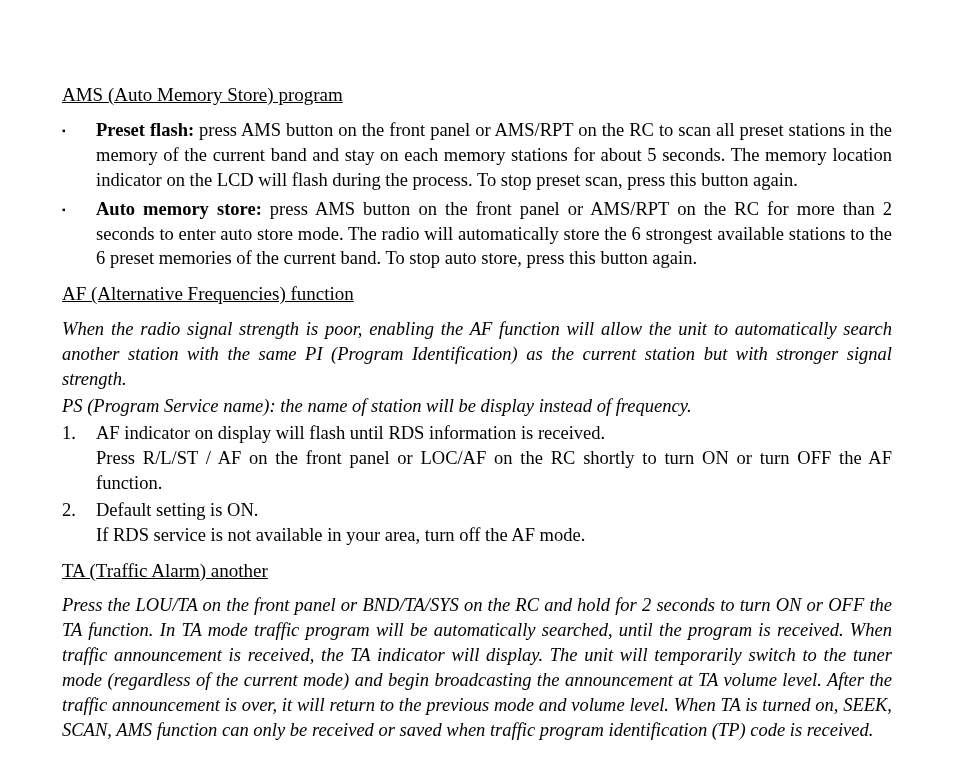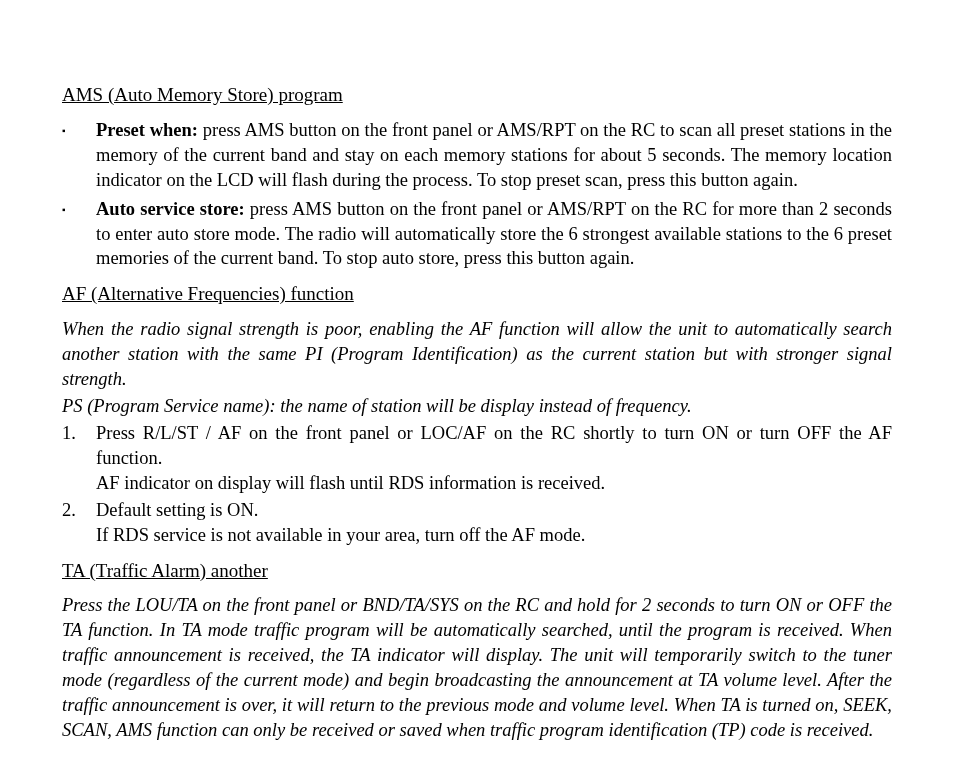--- a/index.html
+++ b/index.html
@@ -64,34 +64,34 @@
     left: 0;
   }
   .sub-line { display: block; }
 </style>
 </head>
 <body>
 
 <div class="heading first">AMS (Auto Memory Store) program</div>
 <ul class="bullets">
   <li>
-    <span class="bold-run">Preset when:</span><span> press AMS button on the front panel or AMS/RPT on the RC to scan all preset stations in the memory of the current band and stay on each memory stations for about 5 seconds. The memory location indicator on the LCD will flash during the process. To stop preset scan, press this button again.</span>
+    <span class="bold-run">Preset flash:</span><span> press AMS button on the front panel or AMS/RPT on the RC to scan all preset stations in the memory of the current band and stay on each memory stations for about 5 seconds. The memory location indicator on the LCD will flash during the process. To stop preset scan, press this button again.</span>
   </li>
   <li>
-    <span class="bold-run">Auto service store:</span><span> press AMS button on the front panel or AMS/RPT on the RC for more than 2 seconds to enter auto store mode. The radio will automatically store the 6 strongest available stations to the 6 preset memories of the current band. To stop auto store, press this button again.</span>
+    <span class="bold-run">Auto memory store:</span><span> press AMS button on the front panel or AMS/RPT on the RC for more than 2 seconds to enter auto store mode. The radio will automatically store the 6 strongest available stations to the 6 preset memories of the current band. To stop auto store, press this button again.</span>
   </li>
 </ul>
 
 <div class="heading">AF (Alternative Frequencies) function</div>
 <p class="para">When the radio signal strength is poor, enabling the AF function will allow the unit to automatically search another station with the same PI (Program Identification) as the current station but with stronger signal strength.</p>
 <p class="para">PS (Program Service name): the name of station will be display instead of frequency.</p>
 <ol class="numbered">
   <li>
+    <span class="sub-line">AF indicator on display will flash until RDS information is received.</span>
     <span class="sub-line">Press R/L/ST / AF on the front panel or LOC/AF on the RC shortly to turn ON or turn OFF the AF function.</span>
-    <span class="sub-line">AF indicator on display will flash until RDS information is received.</span>
   </li>
   <li>
     <span class="sub-line">Default setting is ON.</span>
     <span class="sub-line">If RDS service is not available in your area, turn off the AF mode.</span>
   </li>
 </ol>
 
 <div class="heading">TA (Traffic Alarm) another</div>
 <p class="para">Press the LOU/TA on the front panel or BND/TA/SYS on the RC and hold for 2 seconds to turn ON or OFF the TA function. In TA mode traffic program will be automatically searched, until the program is received. When traffic announcement is received, the TA indicator will display. The unit will temporarily switch to the tuner mode (regardless of the current mode) and begin broadcasting the announcement at TA volume level. After the traffic announcement is over, it will return to the previous mode and volume level. When TA is turned on, SEEK, SCAN, AMS function can only be received or saved when traffic program identification (TP) code is received.</p>
 

